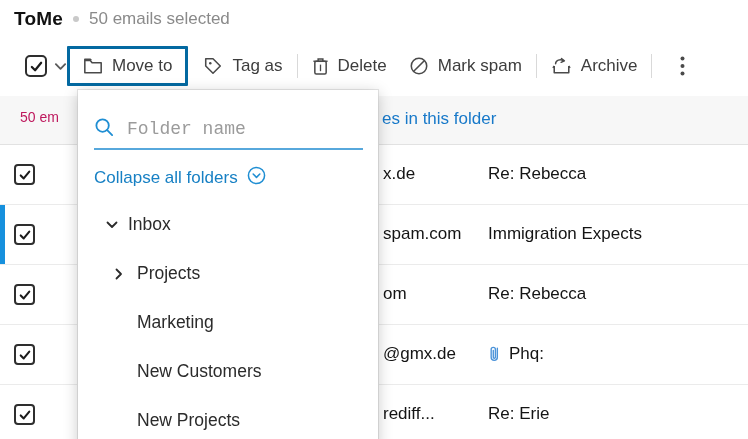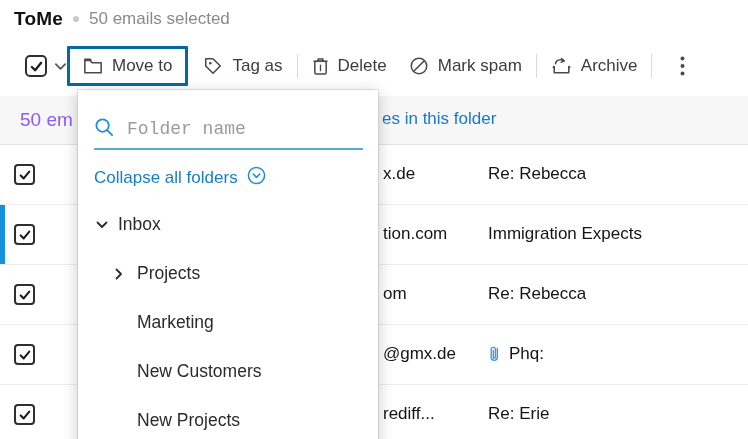--- a/index.html
+++ b/index.html
@@ -26,21 +26,21 @@
   .moveto { border:3px solid #0369a1; background:#fff; padding:7px 13px; 
             border-radius:1px; }
   .tb-gap { margin-left:15px; }
   .tb-sep { width:1px; height:24px; background:#d9d9d9; margin:0 14px; }
   .tb-icon { display:flex; align-items:center; }
   .dots { margin-left:14px; margin-right:16px; }
 
   
   .banner { position:absolute; top:96px; left:0; width:748px; height:49px;
             background:#f7f7f7; border-bottom:1px solid #e2e2e2; }
-  .banner .frag-left { position:absolute; left:20px; top:13px; font-size:19px; color:#8b5cf6; }
+  .banner .frag-left { position:absolute; left:20px; top:13px; font-size:14px; color:#be185d; }
   .banner .frag-link { position:absolute; left:382px; top:13px; font-size:17px; color:#1879c9; cursor:pointer; }
 
   
   .list { position:absolute; top:145px; left:0; width:748px; }
   .row { position:relative; height:60px; border-bottom:1px solid #ebebeb; background:#fff; }
   .row .cb { position:absolute; left:14px; top:19px; width:21px; height:21px; border-radius:4px; }
   .row.active::before { content:""; position:absolute; left:0; top:0; width:5px; height:100%; background:#1690dd; }
   .sender { position:absolute; left:383px; top:19px; font-size:17px; color:#141414; white-space:nowrap; }
   .subject { position:absolute; left:488px; top:19px; font-size:17px; color:#141414; white-space:nowrap;
              display:flex; align-items:center; gap:8px; }
@@ -52,21 +52,21 @@
   .search-row { position:absolute; top:20px; left:16px; width:269px; height:40px;
                 border-bottom:2px solid #57a8dc; display:flex; align-items:center; gap:12px; }
   .search-row input { border:none; outline:none; flex:1; font-size:18px; color:#333;
                       font-family:Liberation Mono, monospace; background:transparent; }
   .search-row input::placeholder { color:#9b9b9b; }
   .collapse { position:absolute; top:76px; left:16px; display:flex; align-items:center; gap:9px;
               font-size:17px; color:#1780c4; cursor:pointer; }
   .tree { position:absolute; top:110px; left:0; width:100%; }
   .tree-item { height:49px; display:flex; align-items:center; font-size:17.5px; color:#2b2b2b; cursor:pointer; }
   .tree-item .tchev { width:22px; display:flex; align-items:center; justify-content:flex-start; }
-  .tree-item.lvl0 { padding-left:18px; }
+  .tree-item.lvl0 { padding-left:28px; }
   .tree-item.lvl1 { padding-left:37px; }
   .tree-item.noarrow { padding-left:59px; }
 </style>
 </head>
 <body>
 
 <div class="page">
 
   <div class="header">
     <span class="title">ToMe</span>
@@ -174,21 +174,21 @@
           <span>Re: Rebecca</span>
         </span>
     </div>
 
     <div class="row active">
       <span class="cb">
           <svg width="12" height="12" viewBox="0 0 14 14">
             <polyline points="2,7.5 5.5,11 12,3" fill="none" stroke="#1a1a1a" stroke-width="2.4" stroke-linecap="round" stroke-linejoin="round"></polyline>
           </svg>
         </span>
-      <span class="sender">tion.com</span>
+      <span class="sender">spam.com</span>
       <span class="subject">
           <span>Immigration Expects</span>
         </span>
     </div>
 
     <div class="row">
       <span class="cb">
           <svg width="12" height="12" viewBox="0 0 14 14">
             <polyline points="2,7.5 5.5,11 12,3" fill="none" stroke="#1a1a1a" stroke-width="2.4" stroke-linecap="round" stroke-linejoin="round"></polyline>
           </svg>

